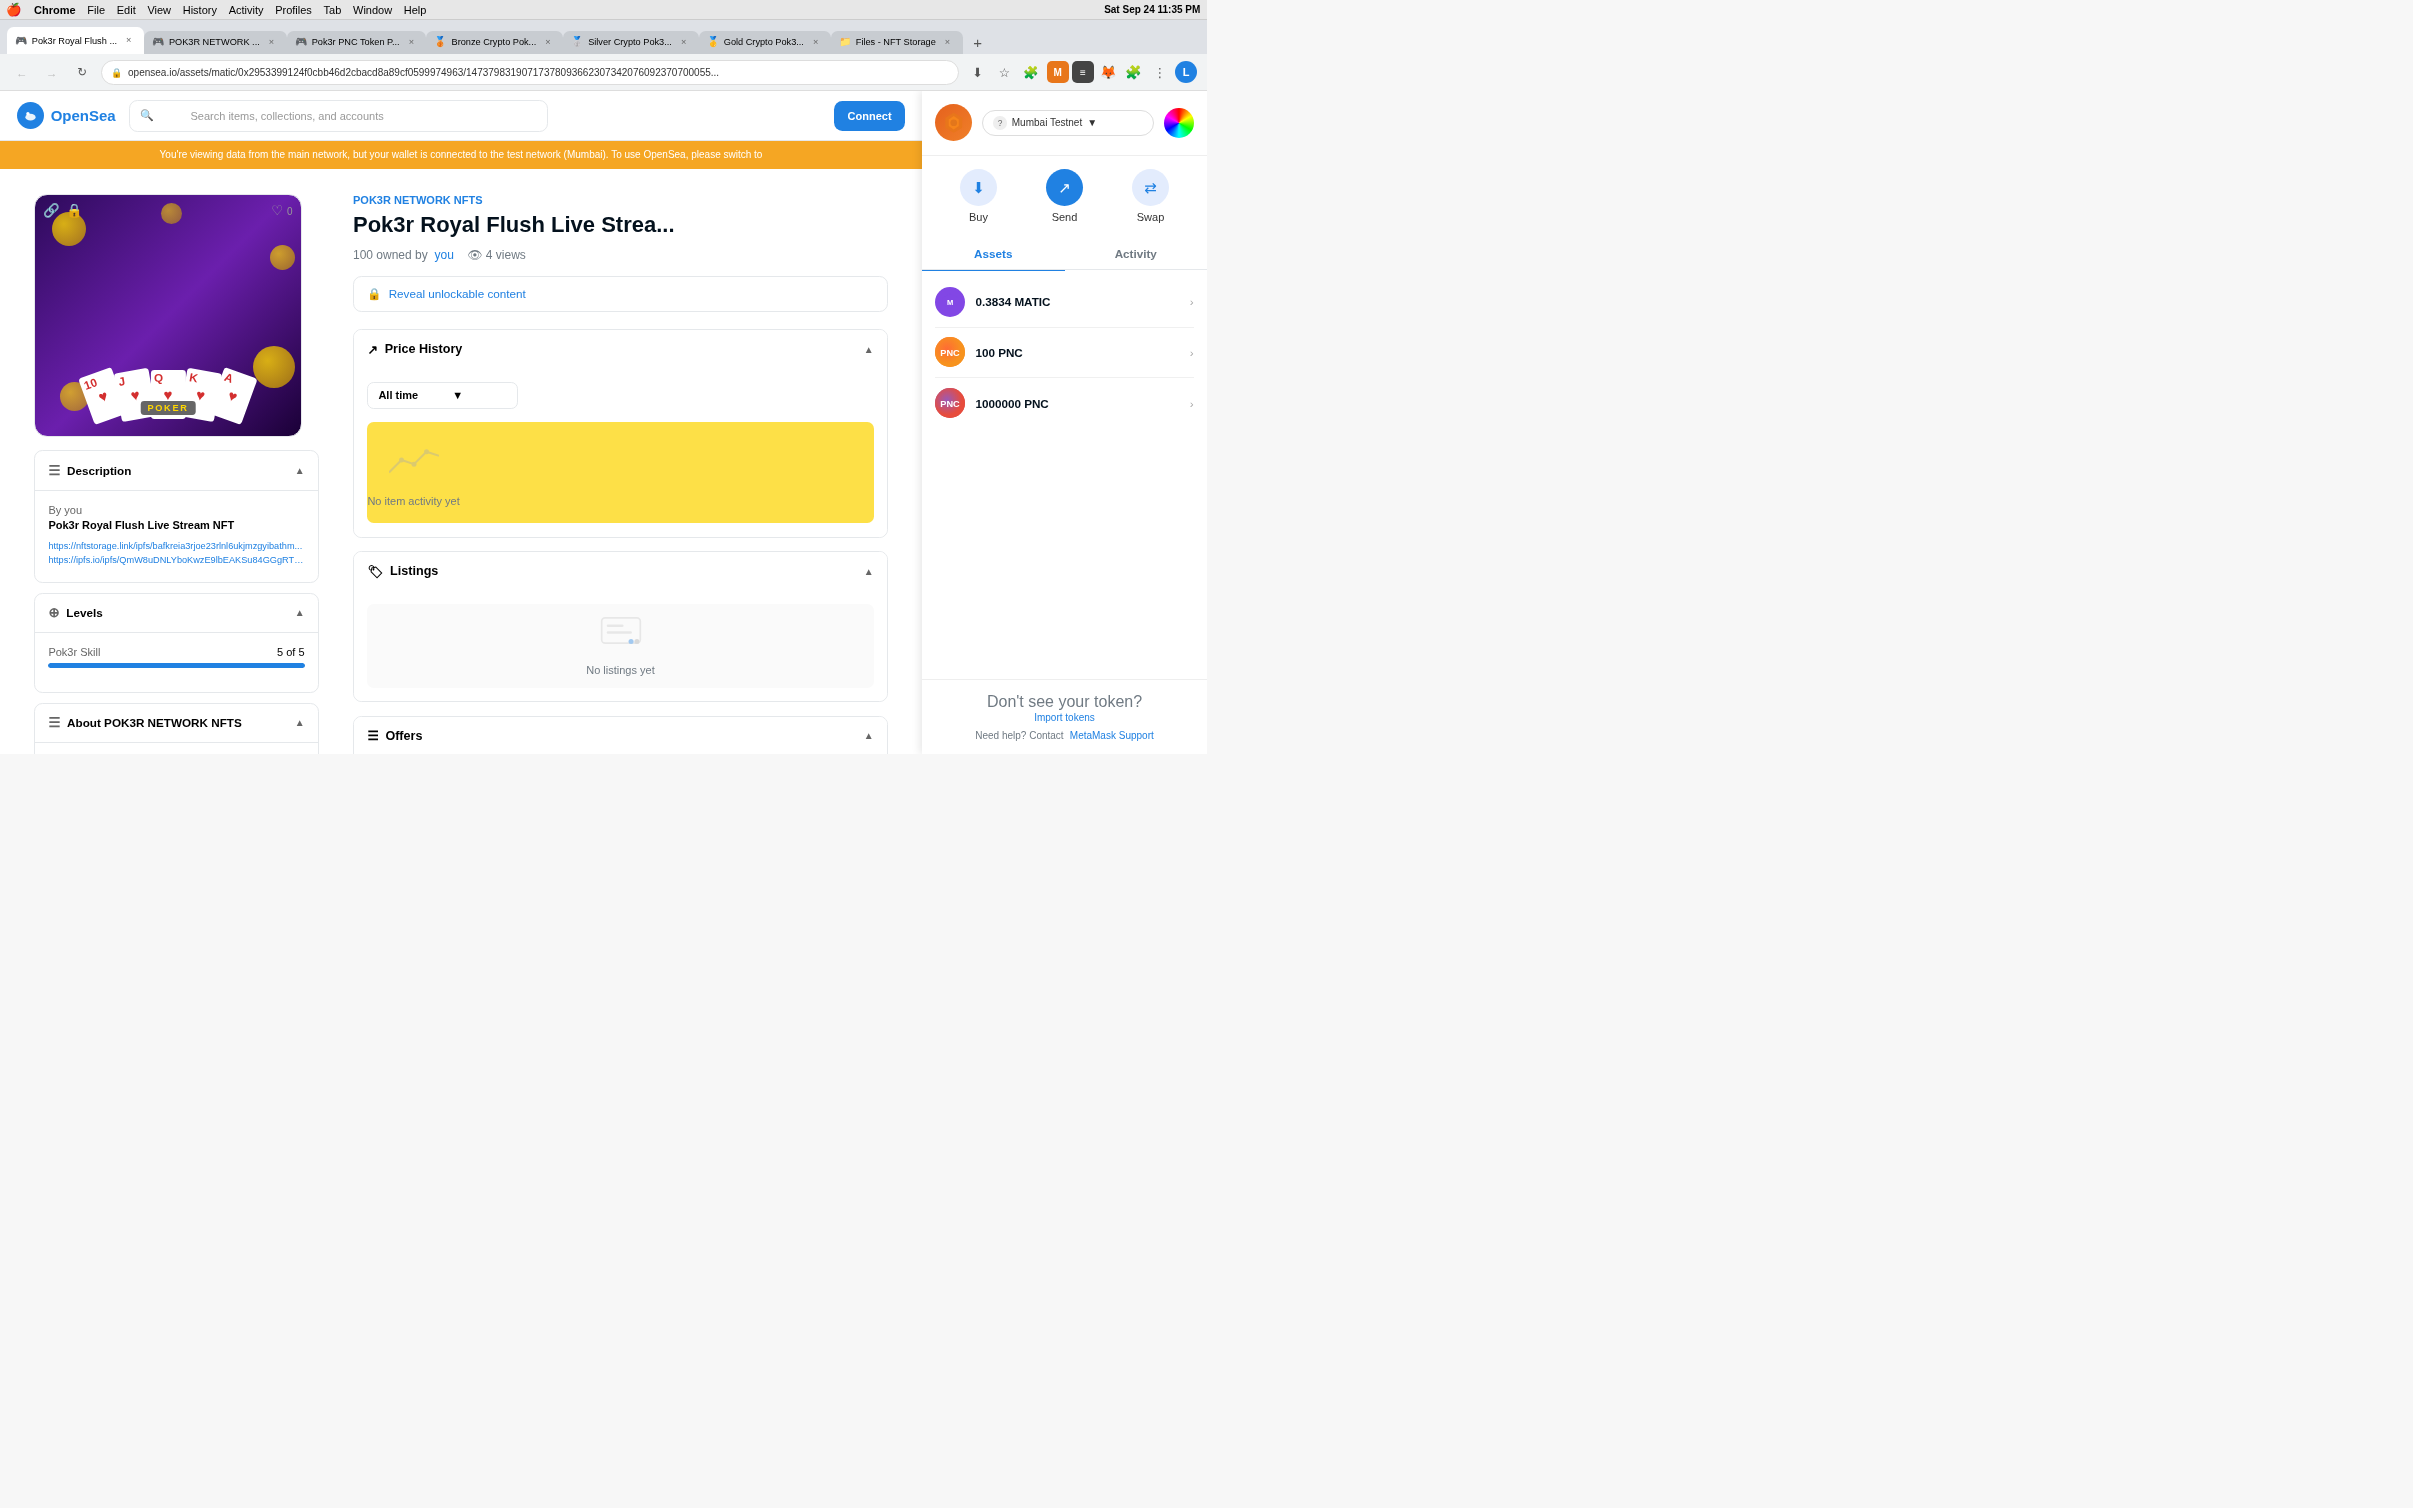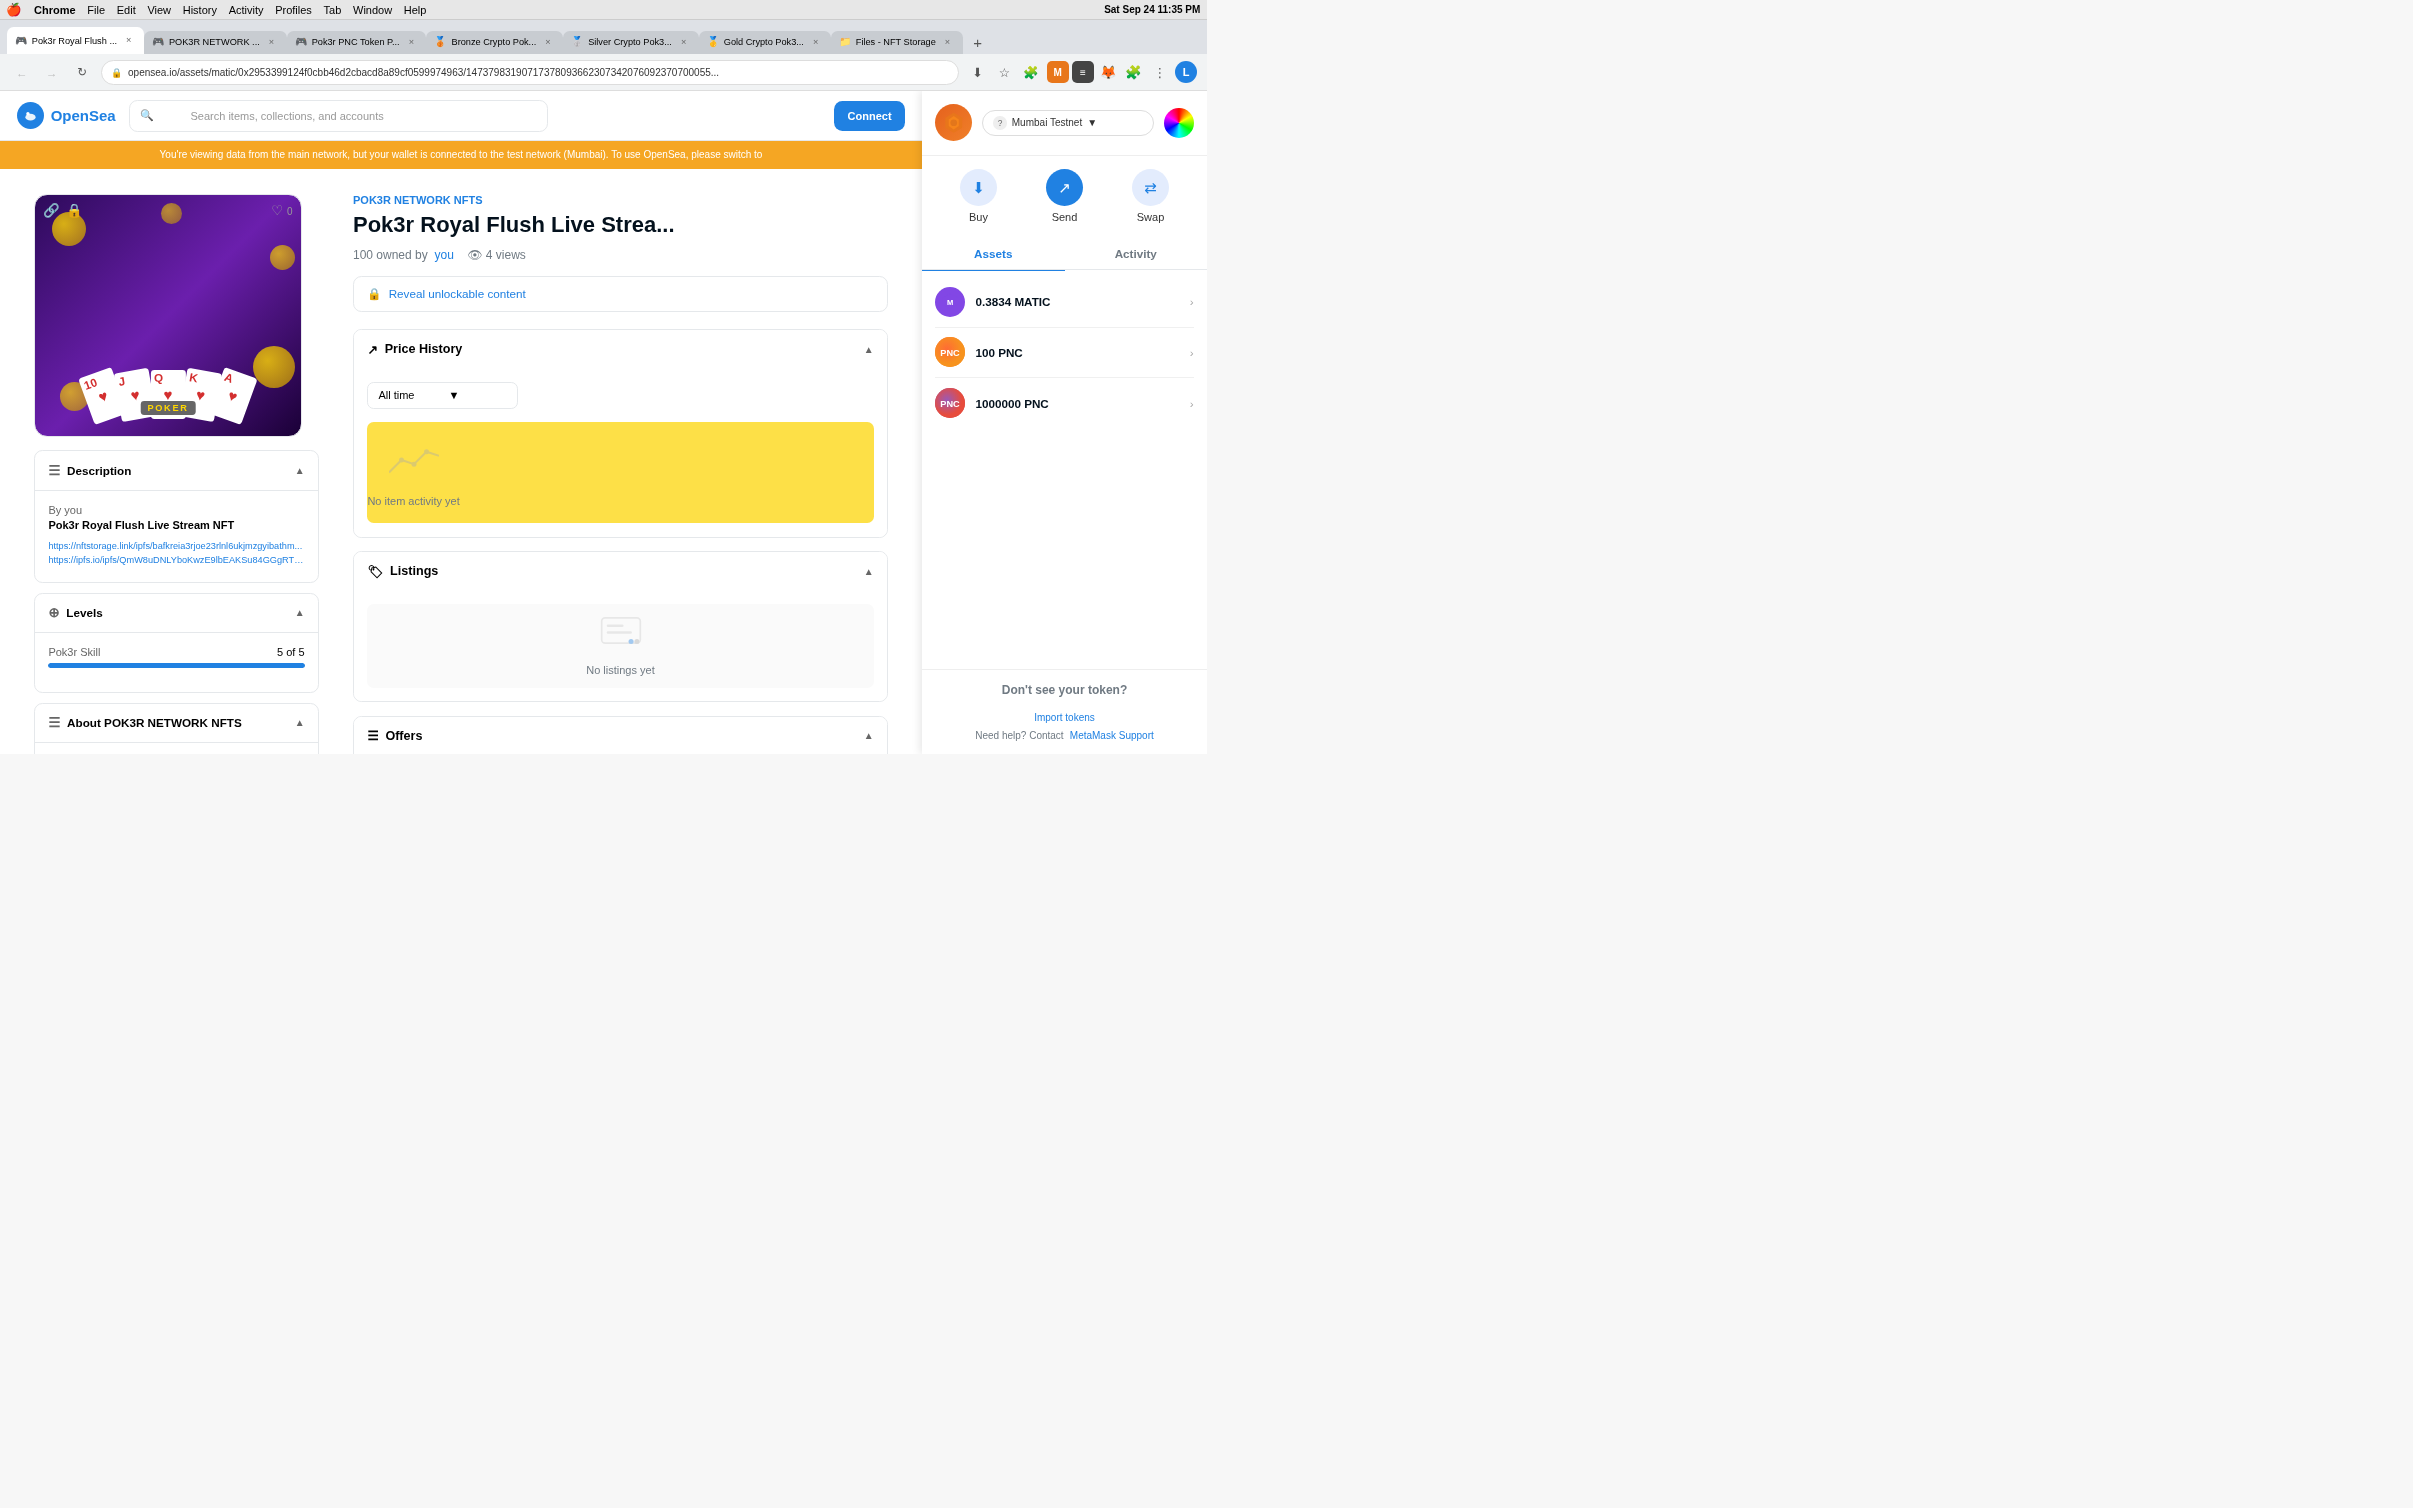--- a/index.html
+++ b/index.html
@@ -260,20 +260,21 @@
       display: flex;
       align-items: center;
       border: 0.8px solid #e5e8eb;
       border-radius: 6.7px;
       padding: 6.7px 10px;
       font-size: 11px;
       cursor: pointer;
       gap: 34px;
       width: 151px;
       margin-bottom: 13.4px;
+      font-weight: bold;
     }
 
     .chart-area {
       height: 101px;
       background: #fde047;
       border-radius: 6.7px;
       display: flex;
       align-items: center;
       position: relative;
     }
@@ -429,21 +430,21 @@
     .token-name { font-size: 11.7px; font-weight: 600; color: #04111d; }
     .token-chevron { color: #aaa; font-size: 11.7px; }
     .token-divider { height: 0.8px; background: #f0f0f0; margin: 0 13.4px; }
 
     
     .wallet-footer {
       padding: 13.4px;
       border-top: 0.8px solid #eee;
       text-align: center;
     }
-    .wallet-footer-text { font-size: 12px; color: #707a83; margin-bottom: 15px; font-weight: bold; }
+    .wallet-footer-text { font-size: 16px; color: #707a83; margin-bottom: 1px; }
     .wallet-footer-link { font-size: 10px; color: #2081e2; cursor: pointer; display: block; margin-bottom: 6.7px; }
     .wallet-footer-support { font-size: 10px; color: #707a83; }
     .wallet-footer-support a { color: #2081e2; }
 
     
     .opensea-page::-webkit-scrollbar { width: 5px; }
     .opensea-page::-webkit-scrollbar-thumb { background: #ddd; border-radius: 2.5px; }
 
     
     .nft-image-bg {

